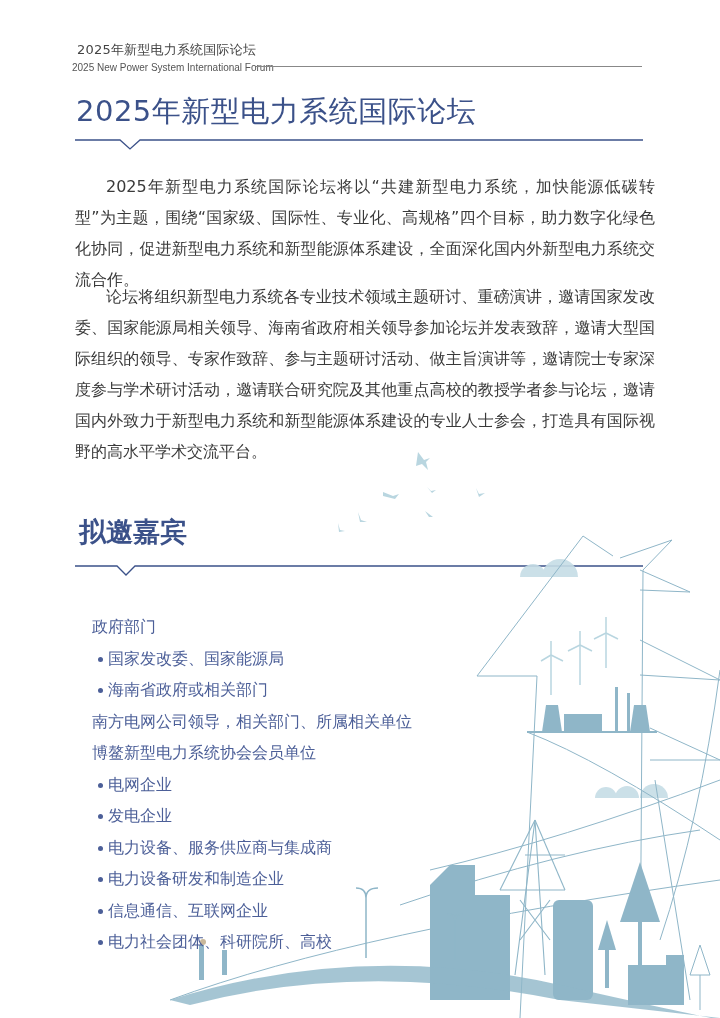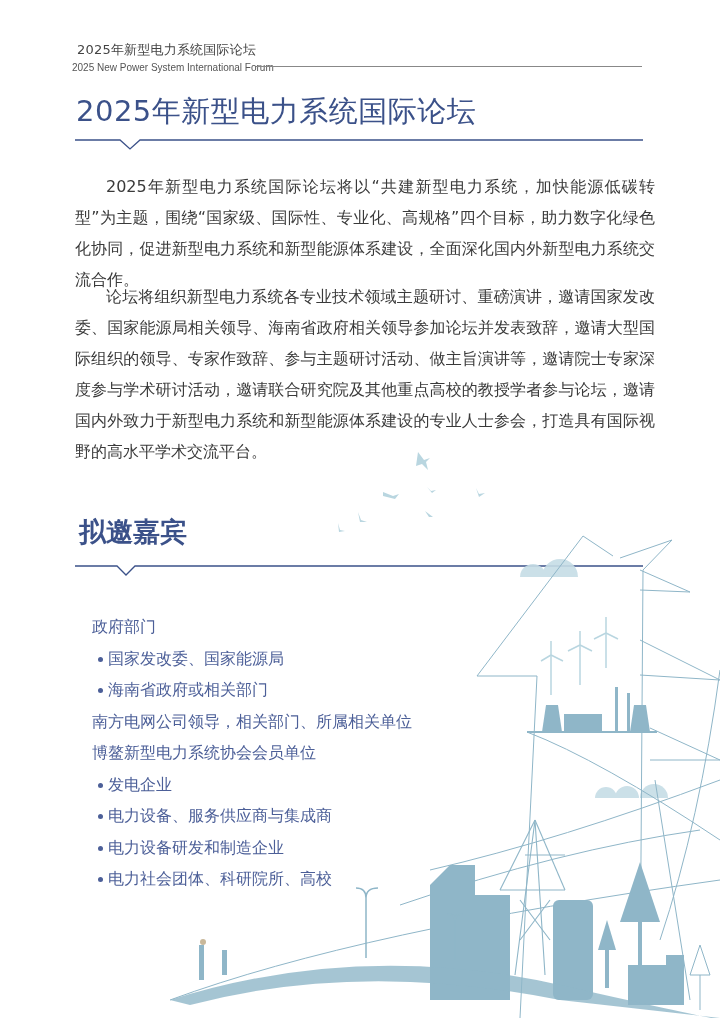--- a/index.html
+++ b/index.html
@@ -44,23 +44,25 @@
 <svg class="divider" style="top:563px" viewBox="0 0 568 14">
   <polyline points="0,3 42,3 51,12 60,3 568,3" fill="none" stroke="#3b5189" stroke-width="1.3"></polyline>
 </svg>
 
 <ul class="guest-list">
   <li>政府部门</li>
   <li class="sub">国家发改委、国家能源局</li>
   <li class="sub">海南省政府或相关部门</li>
   <li>南方电网公司领导，相关部门、所属相关单位</li>
   <li>博鳌新型电力系统协会会员单位</li>
+  <li class="sub">电网企业</li>
   <li class="sub">发电企业</li>
   <li class="sub">电力设备、服务供应商与集成商</li>
   <li class="sub">电力设备研发和制造企业</li>
+  <li class="sub">信息通信、互联网企业</li>
   <li class="sub">电力社会团体、科研院所、高校</li>
 </ul>
 
 <svg class="illus" viewBox="0 0 720 1018">
 
   <g fill="#b9d6e0">
     <path d="M418 452 l6 8 l6 -2 l-4 4 l2 8 l-6 -6 l-6 2 z"></path>
     <path d="M383 492 l10 4 l6 -2 l-4 5 l-12 -3 z"></path>
     <path d="M427 487 l4 4 l5 -1 l-4 3 z"></path>
     <path d="M476 488 l3 6 l6 -1 l-6 4 z"></path>

